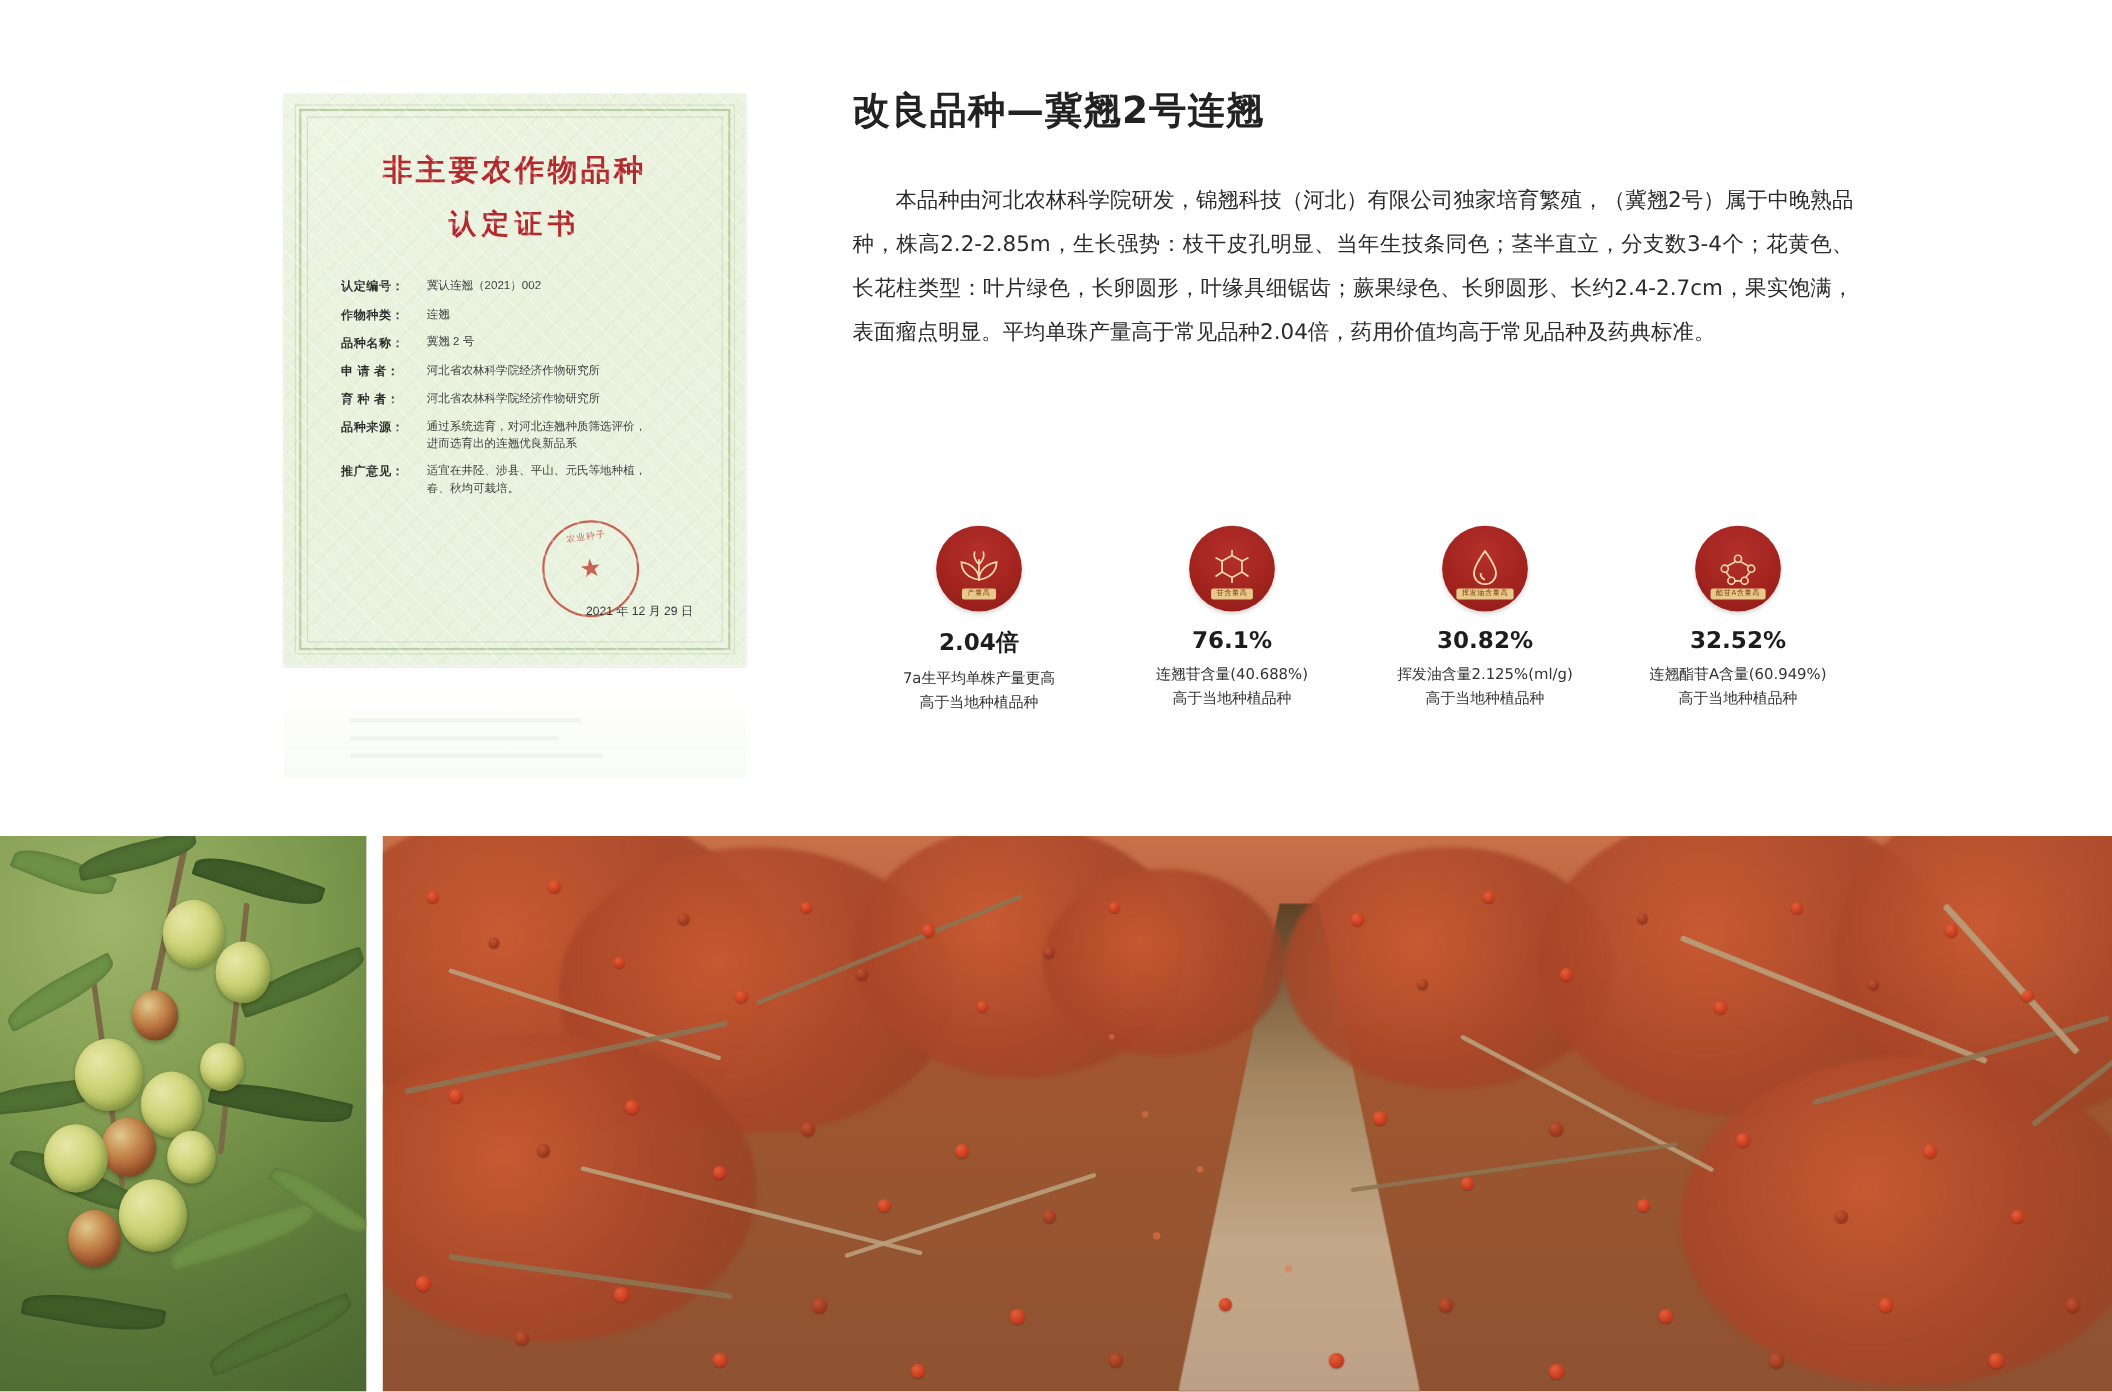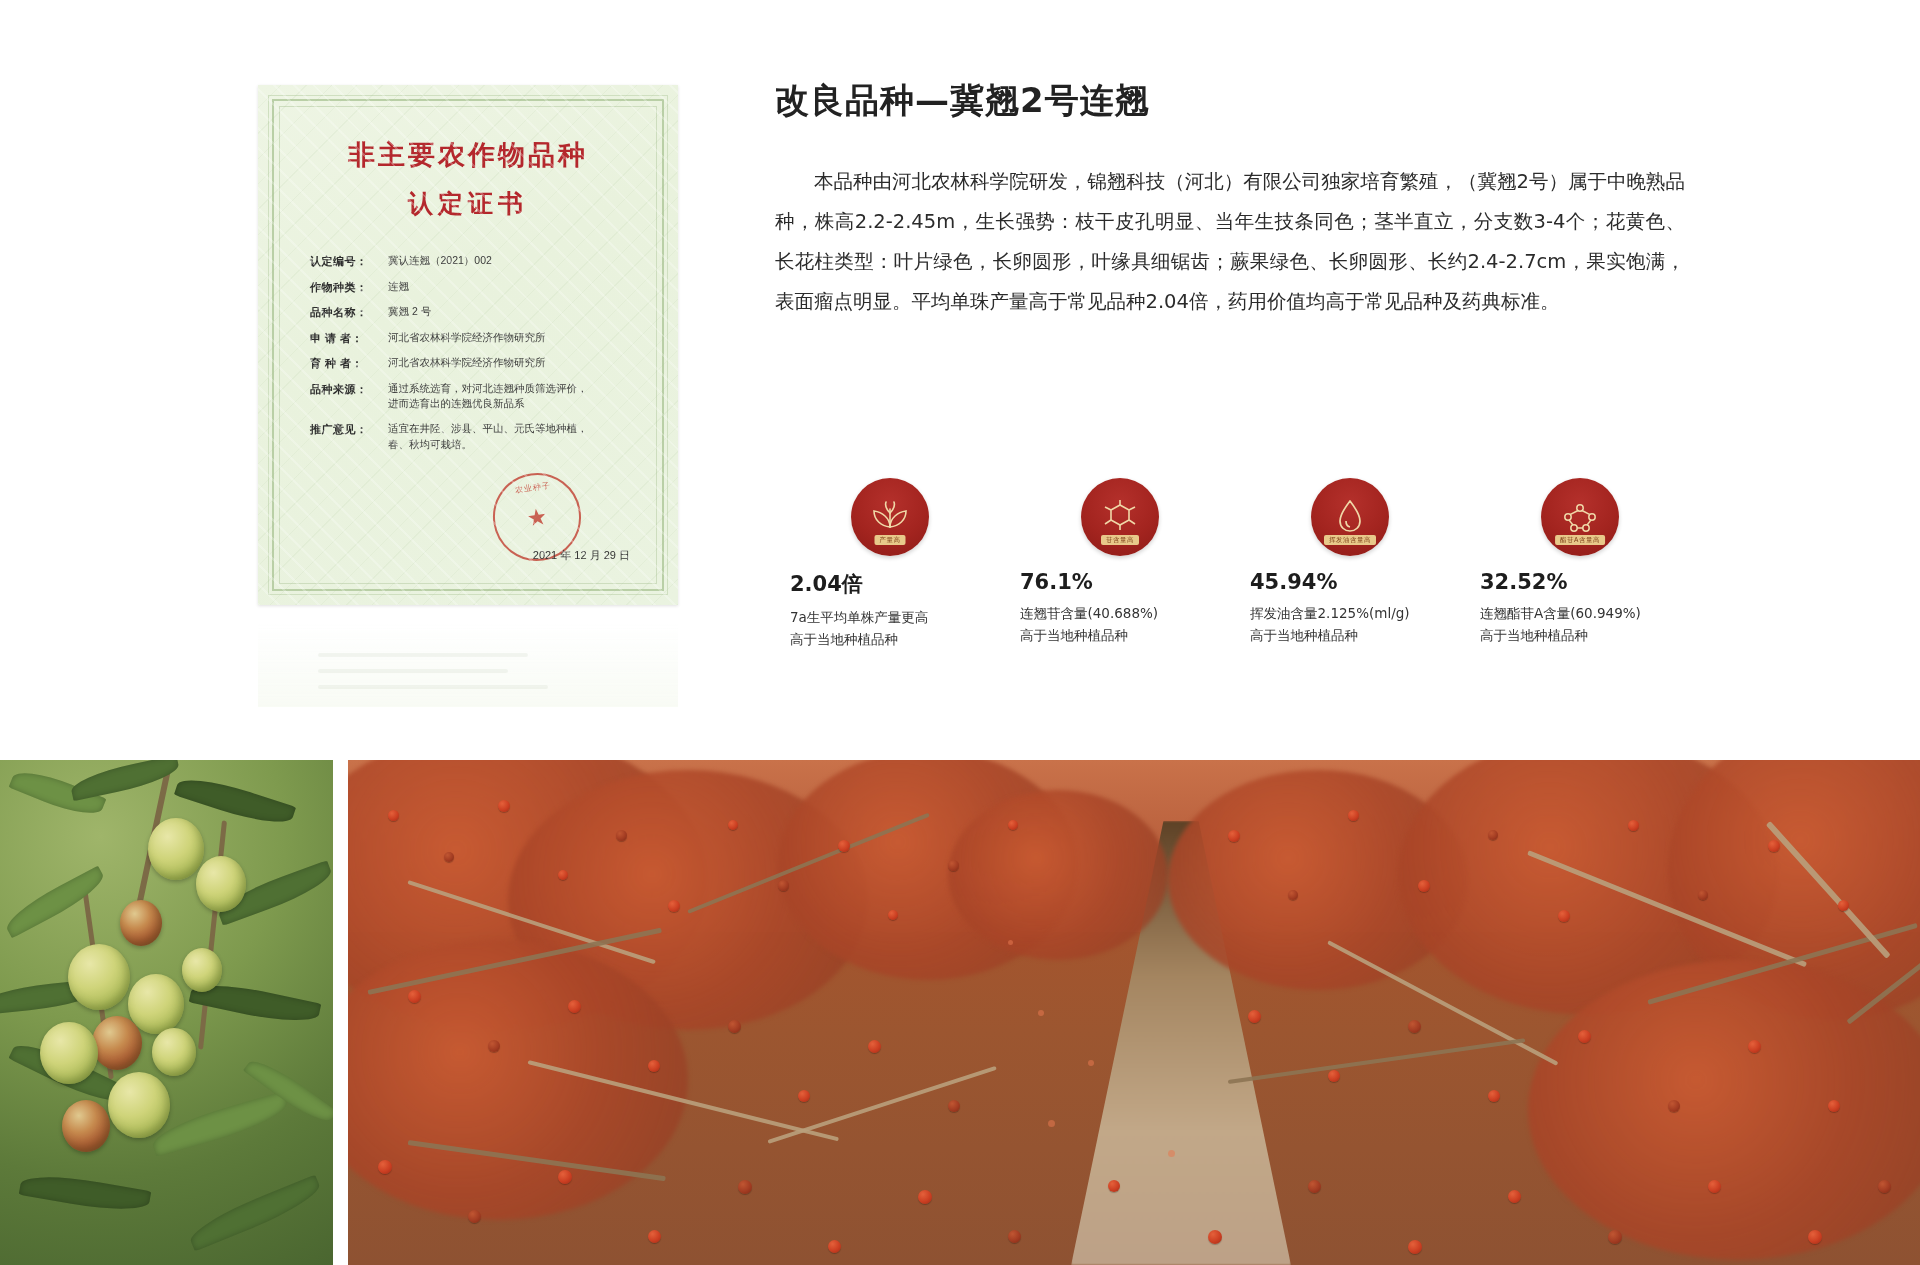--- a/index.html
+++ b/index.html
@@ -202,21 +202,21 @@
   .stats {
     position: absolute;
     left: 790px;
     top: 478px;
     width: 890px;
     display: flex;
     justify-content: space-between;
   }
   .stat {
     width: 200px;
-    text-align: left;
+    text-align: center;
   }
   .stat-badge {
     width: 78px;
     height: 78px;
     margin: 0 auto 14px auto;
     border-radius: 50%;
     background: radial-gradient(circle at 50% 32%, #b4302b 0%, #a3241f 55%, #8d1b17 100%);
     position: relative;
     box-shadow: 0 2px 4px rgba(0,0,0,0.18);
     display: flex;
@@ -417,21 +417,21 @@
 
       <div class="cert-reflection">
         <div class="rf-line" style="top:18px;width:230px;"></div>
         <div class="rf-line" style="top:34px;width:190px;"></div>
         <div class="rf-line" style="top:50px;width:210px;"></div>
       </div>
     </div>
 
     <div class="right-col">
       <h1 class="headline">改良品种—冀翘2号连翘</h1>
-      <p class="body-text">本品种由河北农林科学院研发，锦翘科技（河北）有限公司独家培育繁殖，（冀翘2号）属于中晚熟品种，株高2.2-2.45m，生长强势：枝干皮孔明显、当年生技条同色；茎半直立，分支数3-4个；花黄色、长花柱类型：叶片绿色，长卵圆形，叶缘具细锯齿；蕨果绿色、长卵圆形、长约2.4-2.7cm，果实饱满，表面瘤点明显。平均单珠产量高于常见品种2.04倍，药用价值均高于常见品种及药典标准。</p>
+      <p class="body-text">本品种由河北农林科学院研发，锦翘科技（河北）有限公司独家培育繁殖，（冀翘2号）属于中晚熟品种，株高2.2-2.85m，生长强势：枝干皮孔明显、当年生技条同色；茎半直立，分支数3-4个；花黄色、长花柱类型：叶片绿色，长卵圆形，叶缘具细锯齿；蕨果绿色、长卵圆形、长约2.4-2.7cm，果实饱满，表面瘤点明显。平均单珠产量高于常见品种2.04倍，药用价值均高于常见品种及药典标准。</p>
     </div>
 
     <div class="stats">
 
       <div class="stat">
         <div class="stat-badge">
           <svg width="44" height="34" viewBox="0 0 44 34" aria-hidden="true">
             <g fill="none" stroke="#f0d8a8" stroke-width="1.6" stroke-linecap="round">
               <path d="M22 27 C22 18 14 12 6 11 C6 20 13 26 22 27 Z"></path>
               <path d="M22 27 C22 18 30 12 38 11 C38 20 31 26 22 27 Z"></path>
@@ -470,21 +470,21 @@
       <div class="stat">
         <div class="stat-badge">
           <svg width="30" height="38" viewBox="0 0 30 38" aria-hidden="true">
             <g fill="none" stroke="#f0d8a8" stroke-width="1.7" stroke-linejoin="round">
               <path d="M15 3 C15 3 5 16 5 23 C5 29 9.5 33 15 33 C20.5 33 25 29 25 23 C25 16 15 3 15 3 Z"></path>
               <path d="M11 23 C11 26.5 12.8 28.5 15 29"></path>
             </g>
           </svg>
           <span class="ribbon">挥发油含量高</span>
         </div>
-        <div class="stat-value">45.94%</div>
+        <div class="stat-value">30.82%</div>
         <div class="stat-line">挥发油含量2.125%(ml/g)</div>
         <div class="stat-line">高于当地种植品种</div>
       </div>
 
       <div class="stat">
         <div class="stat-badge">
           <svg width="42" height="34" viewBox="0 0 42 34" aria-hidden="true">
             <g fill="none" stroke="#f0d8a8" stroke-width="1.5">
               <circle cx="21" cy="8" r="3.2"></circle>
               <circle cx="9" cy="17" r="3.2"></circle>

